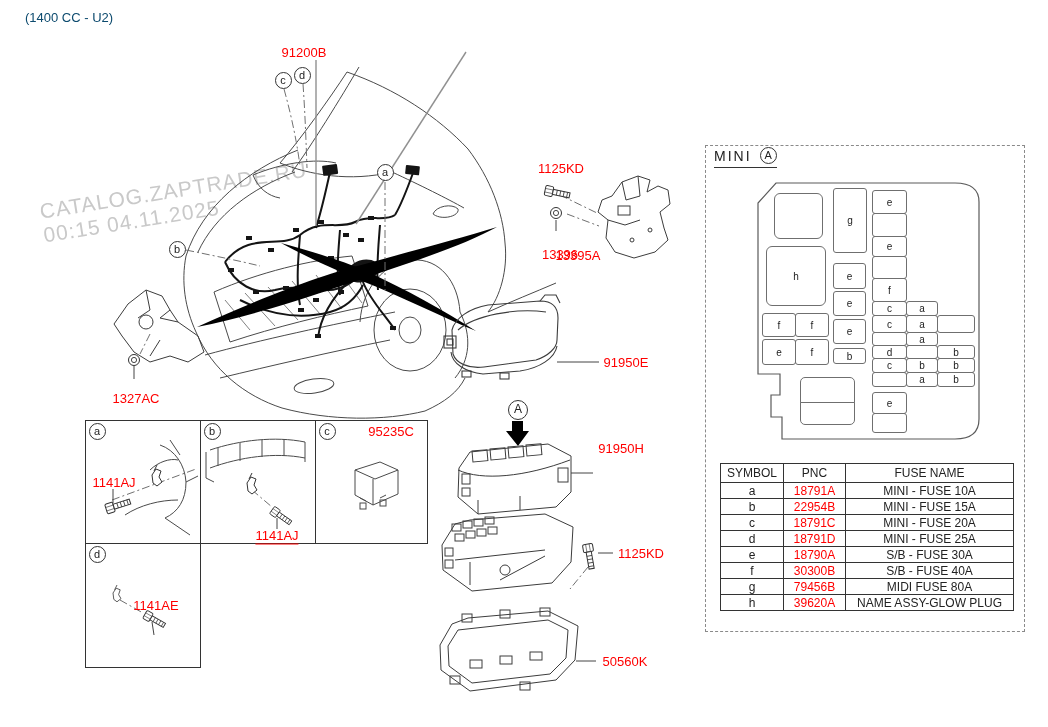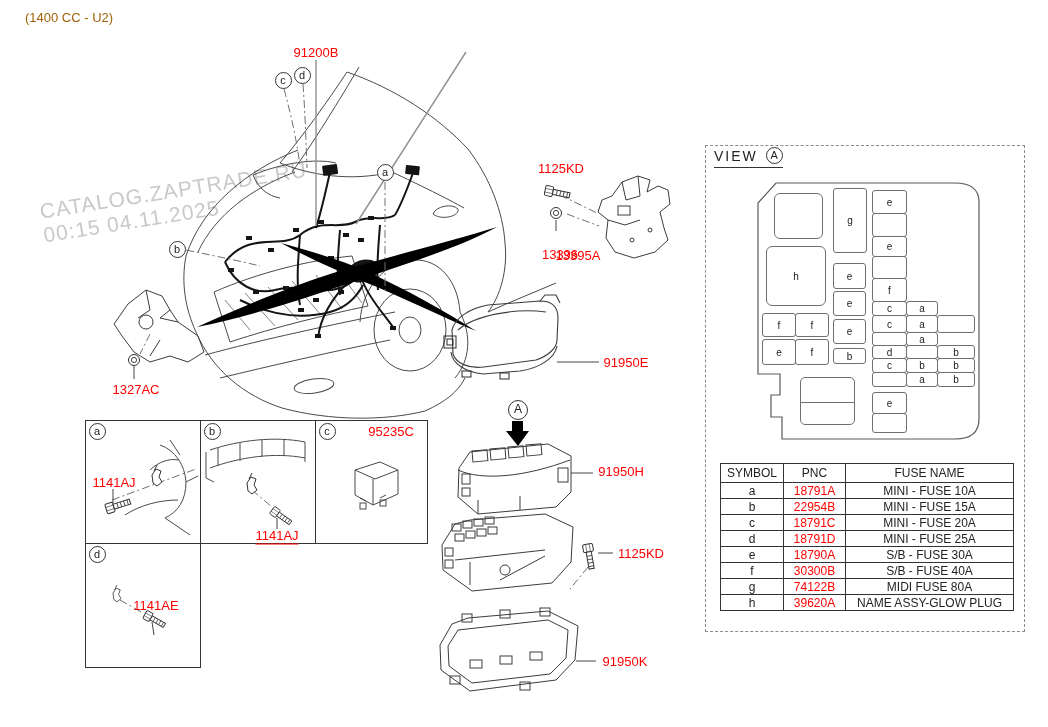--- a/index.html
+++ b/index.html
@@ -3,21 +3,21 @@
 <meta charset="utf-8">
 <style>
   html,body{margin:0;padding:0;background:#fff;}
   .stage{position:relative;width:1048px;height:727px;background:#fff;overflow:hidden;
          font-family:"Liberation Sans",sans-serif;}
   .stage *{box-sizing:border-box;}
   svg.art{position:absolute;left:0;top:0;z-index:2;pointer-events:none;}
   .wm{position:absolute;left:38px;top:200px;z-index:1;color:#c9c9c9;
       transform:rotate(-9deg);transform-origin:left top;line-height:1.15;
       font-size:21px;letter-spacing:1px;white-space:nowrap;}
-  .title{position:absolute;left:25px;top:10px;font-size:13px;color:#a16207;z-index:3;}
+  .title{position:absolute;left:25px;top:10px;font-size:13px;color:#0c4a6e;z-index:3;}
   .plabel{position:absolute;z-index:4;color:#f00;font-size:13px;white-space:nowrap;
           transform:translate(-50%,-50%);}
   .plabel.ul{border-bottom:1px solid #f00;padding-bottom:1px;}
   .marker{position:absolute;z-index:5;width:17px;height:17px;border:1.3px solid #333;
           border-radius:50%;background:#fff;color:#222;font-size:11px;line-height:14px;
           text-align:center;}
   .marker.big{width:20px;height:20px;font-size:12px;line-height:17px;}
   
   .vpanel{position:absolute;left:705px;top:145px;width:320px;height:487px;z-index:3;
           border:1.5px dashed #8a8a8a;}
@@ -274,29 +274,29 @@
         <rect x="380" y="500" width="6" height="6"></rect>
     </g>
 
     <g stroke="#5a5a5a" stroke-width="1.2" fill="none">
       <path d="M776,183 H955 Q979,183 979,202 V419 Q979,439 955,439 H782 V417 H771 V395 H780 V374 H758 V203 Z"></path>
     </g>
   </svg>
 
   <div class="title">(1400 CC - U2)</div>
 
-  <div class="plabel" style="left:316px;top:52px">91200B</div>
+  <div class="plabel" style="left:304px;top:52px">91200B</div>
   <div class="plabel" style="left:561px;top:168px">1125KD</div>
   <div class="plabel" style="left:560px;top:254px">13396</div>
   <div class="plabel" style="left:578px;top:255px">13395A</div>
   <div class="plabel" style="left:626px;top:362px">91950E</div>
-  <div class="plabel" style="left:136px;top:389px">1327AC</div>
-  <div class="plabel" style="left:621px;top:471px">91950H</div>
+  <div class="plabel" style="left:136px;top:398px">1327AC</div>
+  <div class="plabel" style="left:621px;top:448px">91950H</div>
   <div class="plabel" style="left:641px;top:553px">1125KD</div>
-  <div class="plabel" style="left:625px;top:661px">91950K</div>
+  <div class="plabel" style="left:625px;top:661px">50560K</div>
   <div class="plabel" style="left:391px;top:431px">95235C</div>
   <div class="plabel" style="left:114px;top:482px">1141AJ</div>
   <div class="plabel ul" style="left:277px;top:536px">1141AJ</div>
   <div class="plabel" style="left:156px;top:605px">1141AE</div>
 
   <div class="marker" style="left:274.5px;top:71.5px">c</div>
   <div class="marker" style="left:293.5px;top:66.5px">d</div>
   <div class="marker" style="left:376.5px;top:163.5px">a</div>
   <div class="marker" style="left:168.5px;top:240.5px">b</div>
   <div class="marker big" style="left:508px;top:400px">A</div>
@@ -305,21 +305,21 @@
   <div class="marker" style="left:318.5px;top:422.5px">c</div>
   <div class="marker" style="left:88.5px;top:545.5px">d</div>
 
   <div class="gcell" style="left:85px;top:420px;width:116px;height:124px"></div>
   <div class="gcell" style="left:200px;top:420px;width:116px;height:124px"></div>
   <div class="gcell" style="left:315px;top:420px;width:113px;height:124px"></div>
   <div class="gcell" style="left:85px;top:543px;width:116px;height:125px"></div>
 
   <div class="vpanel"></div>
   <div class="vhead">
-    <span class="vtxt">VIEW</span>
+    <span class="vtxt">MINI</span>
     <span class="vcirc">A</span>
   </div>
 
   <div class="fcell" style="left:833px;top:188px;width:34px;height:65px">g</div>
   <div class="fcell rad6" style="left:766px;top:246px;width:60px;height:60px">h</div>
   <div class="fcell" style="left:833px;top:263px;width:33px;height:26px">e</div>
   <div class="fcell" style="left:833px;top:291px;width:33px;height:25px">e</div>
   <div class="fcell" style="left:833px;top:319px;width:33px;height:25px">e</div>
   <div class="fcell" style="left:833px;top:348px;width:33px;height:16px">b</div>
   <div class="fcell" style="left:762px;top:313px;width:34px;height:24px">f</div>
@@ -393,21 +393,21 @@
         <td class="pnc">18790A</td>
         <td>S/B - FUSE 30A</td>
       </tr>
       <tr>
         <td>f</td>
         <td class="pnc">30300B</td>
         <td>S/B - FUSE 40A</td>
       </tr>
       <tr>
         <td>g</td>
-        <td class="pnc">74122B</td>
+        <td class="pnc">79456B</td>
         <td>MIDI FUSE 80A</td>
       </tr>
       <tr>
         <td>h</td>
         <td class="pnc">39620A</td>
         <td>NAME ASSY-GLOW PLUG</td>
       </tr>
     </tbody>
   </table>
 

